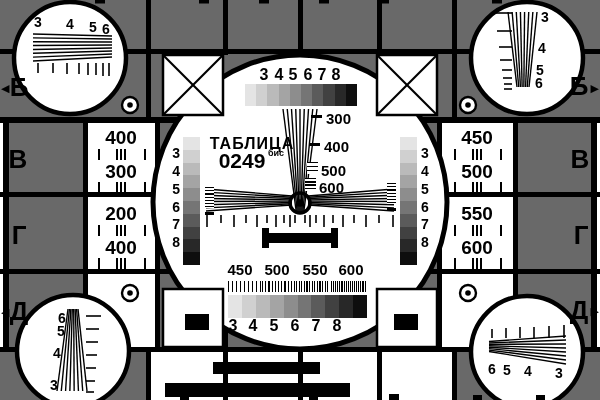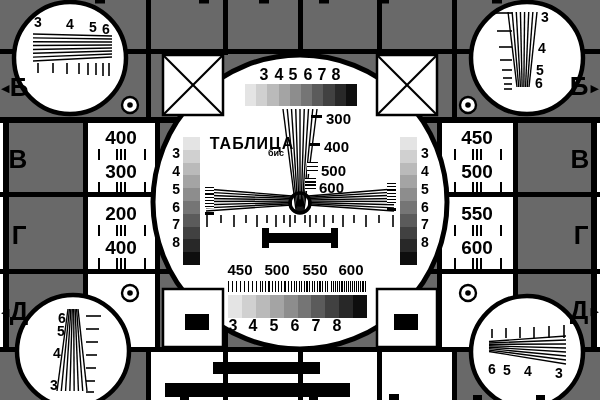--- a/index.html
+++ b/index.html
@@ -335,20 +335,21 @@
   <div class="grating" style="left:296px;top:281px;width:34px;height:11px;background:repeating-linear-gradient(90deg,#000 0 1.2px,#fff 1.2px 2.6px)"></div>
   <div class="grating" style="left:331px;top:281px;width:36px;height:11px;background:repeating-linear-gradient(90deg,#000 0 1.1px,#fff 1.1px 2.1px)"></div>
 
   <div class="blk" style="left:311px;top:115px;width:11px;height:2.5px"></div>
   <div class="blk" style="left:309px;top:143px;width:11px;height:2.5px"></div>
   <div class="grating" style="left:307px;top:162px;width:11px;height:12px;background:repeating-linear-gradient(180deg,#000 0 1.5px,#fff 1.5px 4px)"></div>
   <div class="grating" style="left:305px;top:178px;width:11px;height:13px;background:repeating-linear-gradient(180deg,#000 0 1.4px,#fff 1.4px 3.2px)"></div>
 
   <div id="labels" class="abs" style="left:0;top:0;width:600px;height:400px">
       <div class="lbl" style="left: 252px; top: 144px; font-size: 16px; letter-spacing: 1px;">ТАБЛИЦА</div>
+      <div class="lbl" style="left: 242px; top: 160px; font-size: 21px;">0249</div>
       <div class="lbl al" style="left: 268px; top: 153px; font-size: 9px; text-align: center;">бис</div>
       <div class="lbl" style="left: 264px; top: 75px; font-size: 16px;">3</div>
       <div class="lbl" style="left: 279px; top: 75px; font-size: 16px;">4</div>
       <div class="lbl" style="left: 293px; top: 75px; font-size: 16px;">5</div>
       <div class="lbl" style="left: 308px; top: 75px; font-size: 16px;">6</div>
       <div class="lbl" style="left: 322px; top: 75px; font-size: 16px;">7</div>
       <div class="lbl" style="left: 336px; top: 75px; font-size: 16px;">8</div>
       <div class="lbl al" style="left: 326px; top: 118px; font-size: 15px;">300</div>
       <div class="lbl al" style="left: 324px; top: 146px; font-size: 15px;">400</div>
       <div class="lbl al" style="left: 321px; top: 170px; font-size: 15px;">500</div>

